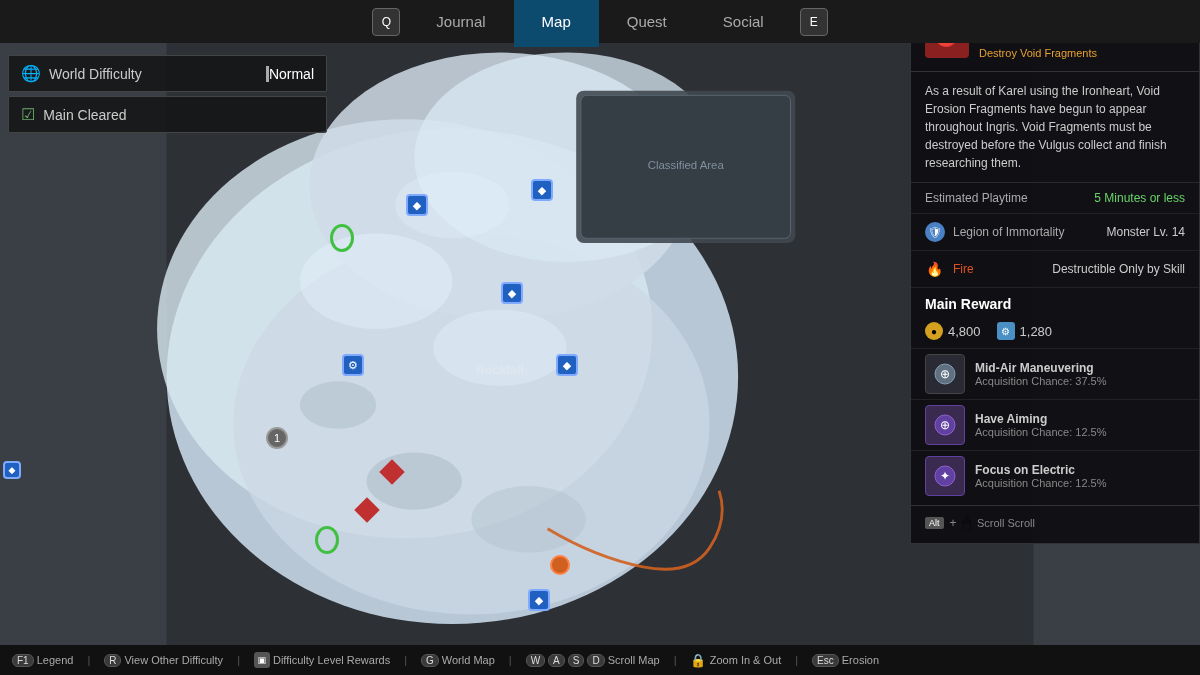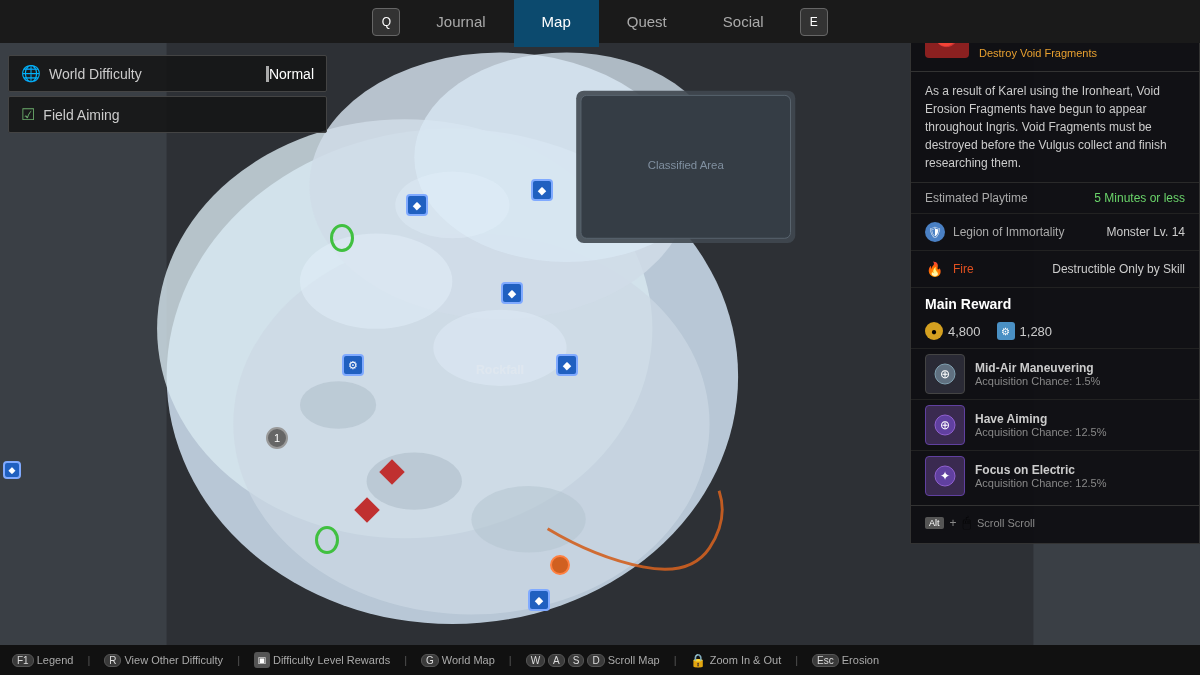--- a/index.html
+++ b/index.html
@@ -477,21 +477,21 @@
   <div id="world-difficulty-row">
     <span class="difficulty-icon">🌐</span>
     <span class="difficulty-label">World Difficulty</span>
     <span class="difficulty-value">
       <span class="difficulty-bar"></span>
       <span>Normal</span>
     </span>
   </div>
   <div id="field-cleared-row">
     <span class="check-icon">☑</span>
-    <span class="cleared-label">Field Aiming</span>
+    <span class="cleared-label">Main Cleared</span>
   </div>
 </div>
 
 <div id="mission-panel">
   <div id="mission-header">
     <div class="mission-icon-box">
       <span>🔴</span>
     </div>
     <div>
       <div class="mission-type">Void Mission</div>
@@ -534,21 +534,21 @@
 
   <div class="reward-item">
     <div class="reward-item-icon">
       <svg width="28" height="28" viewBox="0 0 28 28">
           <circle cx="14" cy="14" r="10" fill="#607080" stroke="#80a0b0" stroke-width="1"></circle>
           <text x="14" y="18" text-anchor="middle" font-size="12" fill="#fff">⊕</text>
         </svg>
     </div>
     <div class="reward-item-info">
       <div class="item-name">Mid-Air Maneuvering</div>
-      <div class="item-chance">Acquisition Chance: 1.5%</div>
+      <div class="item-chance">Acquisition Chance: 37.5%</div>
     </div>
   </div>
 
   <div class="reward-item">
     <div class="reward-item-icon purple">
       <svg width="28" height="28" viewBox="0 0 28 28">
           <circle cx="14" cy="14" r="10" fill="#6040a0" stroke="#9060d0" stroke-width="1"></circle>
           <text x="14" y="18" text-anchor="middle" font-size="12" fill="#fff">⊕</text>
         </svg>
     </div>

